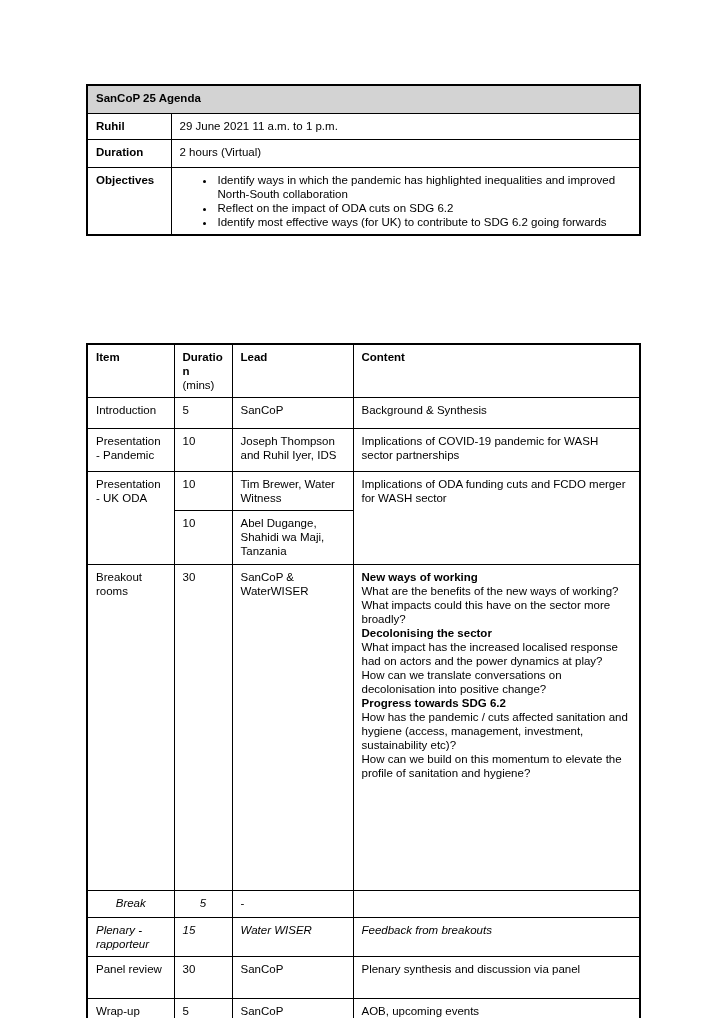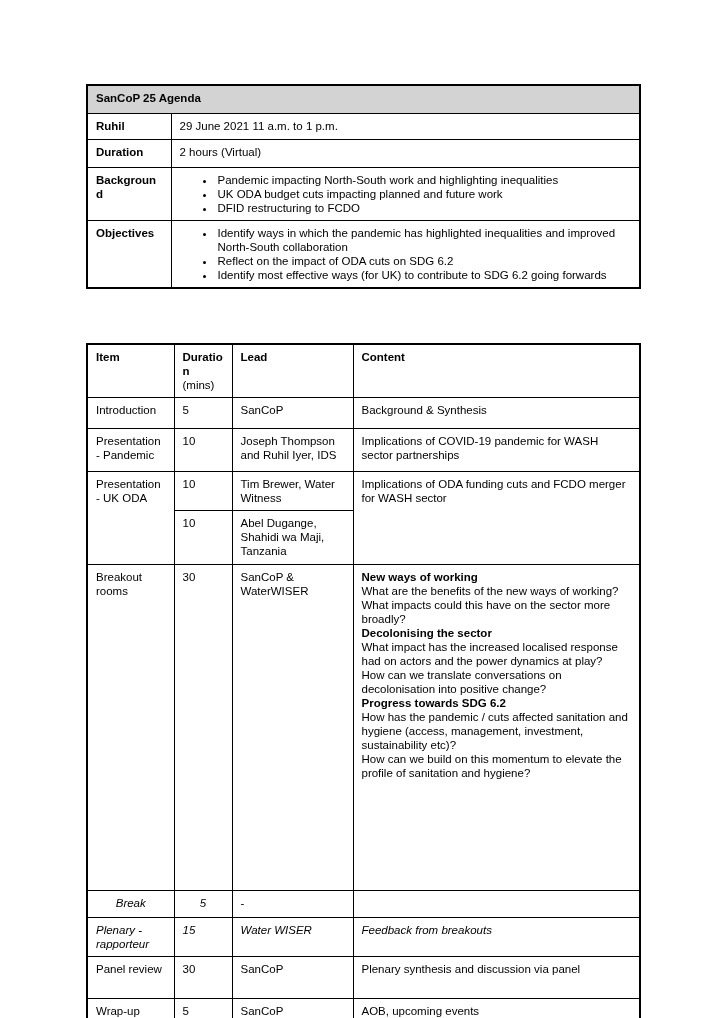--- a/index.html
+++ b/index.html
@@ -74,30 +74,20 @@
       <tr class="r-hdr">
         <th colspan="2" class="table-title-cell">SanCoP 25 Agenda</th>
       </tr>
       <tr class="r-date">
         <th>Ruhil</th>
         <td>29 June 2021 11 a.m. to 1 p.m.</td>
       </tr>
       <tr class="r-dur">
         <th>Duration</th>
         <td>2 hours (Virtual)</td>
-      </tr>
-      <tr>
-        <th>Background</th>
-        <td>
-          <ul class="bullets">
-            <li>Pandemic impacting North-South work and highlighting inequalities</li>
-            <li>UK ODA budget cuts impacting planned and future work</li>
-            <li>DFID restructuring to FCDO</li>
-          </ul>
-        </td>
       </tr>
       <tr>
         <th>Objectives</th>
         <td>
           <ul class="bullets">
             <li>Identify ways in which the pandemic has highlighted inequalities and improved North-South collaboration</li>
             <li>Reflect on the impact of ODA cuts on SDG 6.2</li>
             <li>Identify most effective ways (for UK) to contribute to SDG 6.2 going forwards</li>
           </ul>
         </td>

